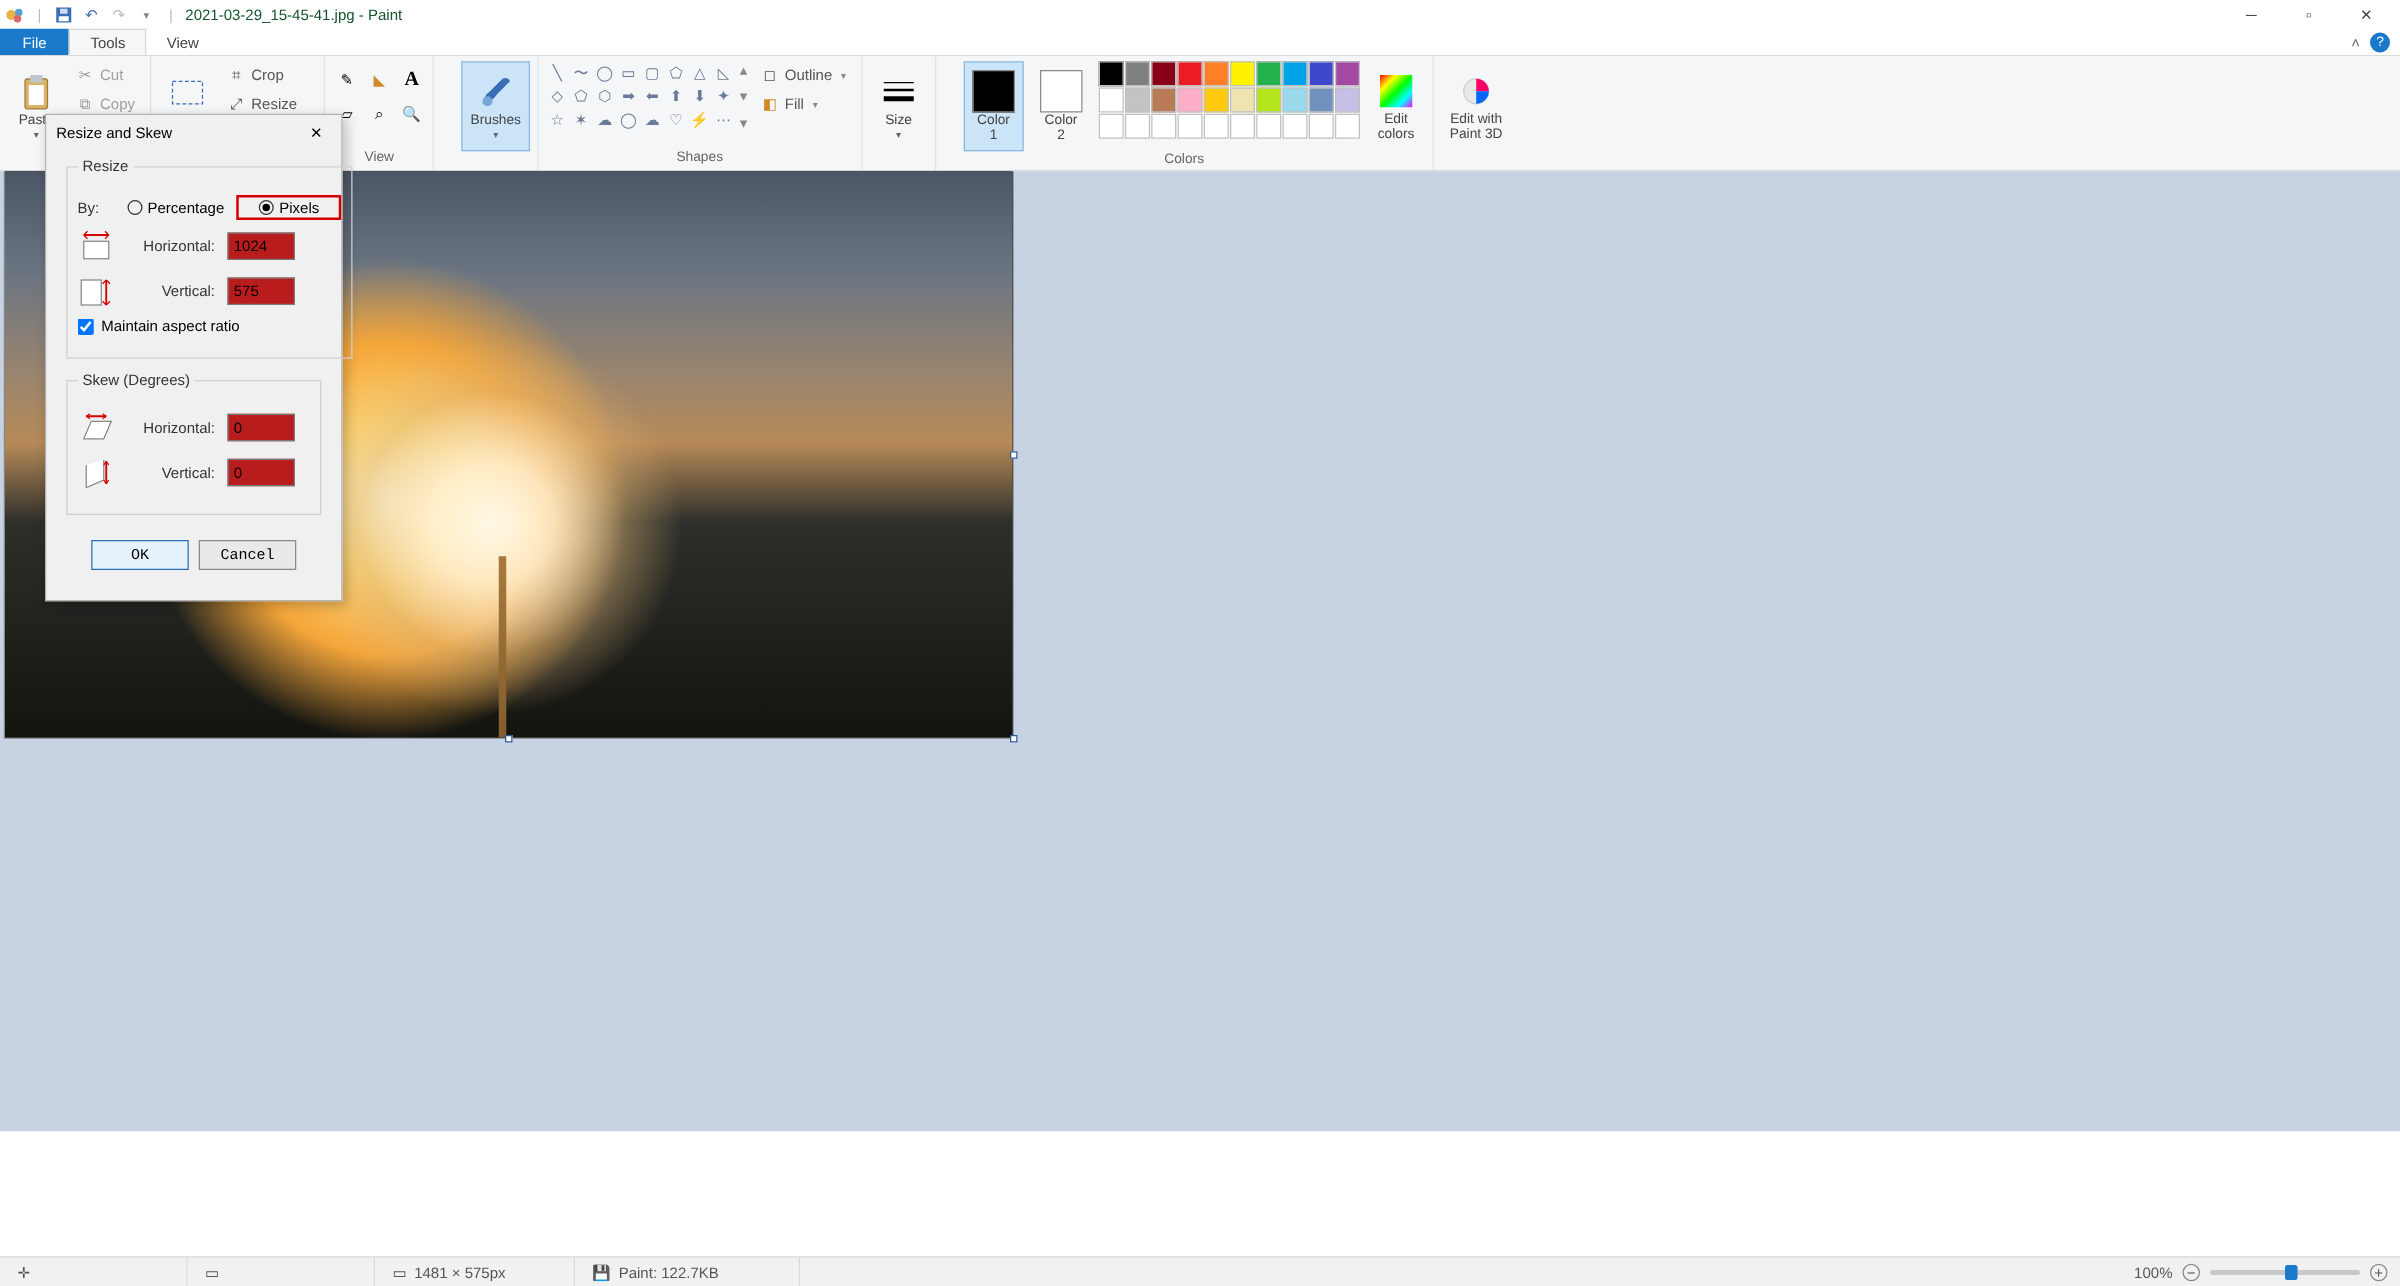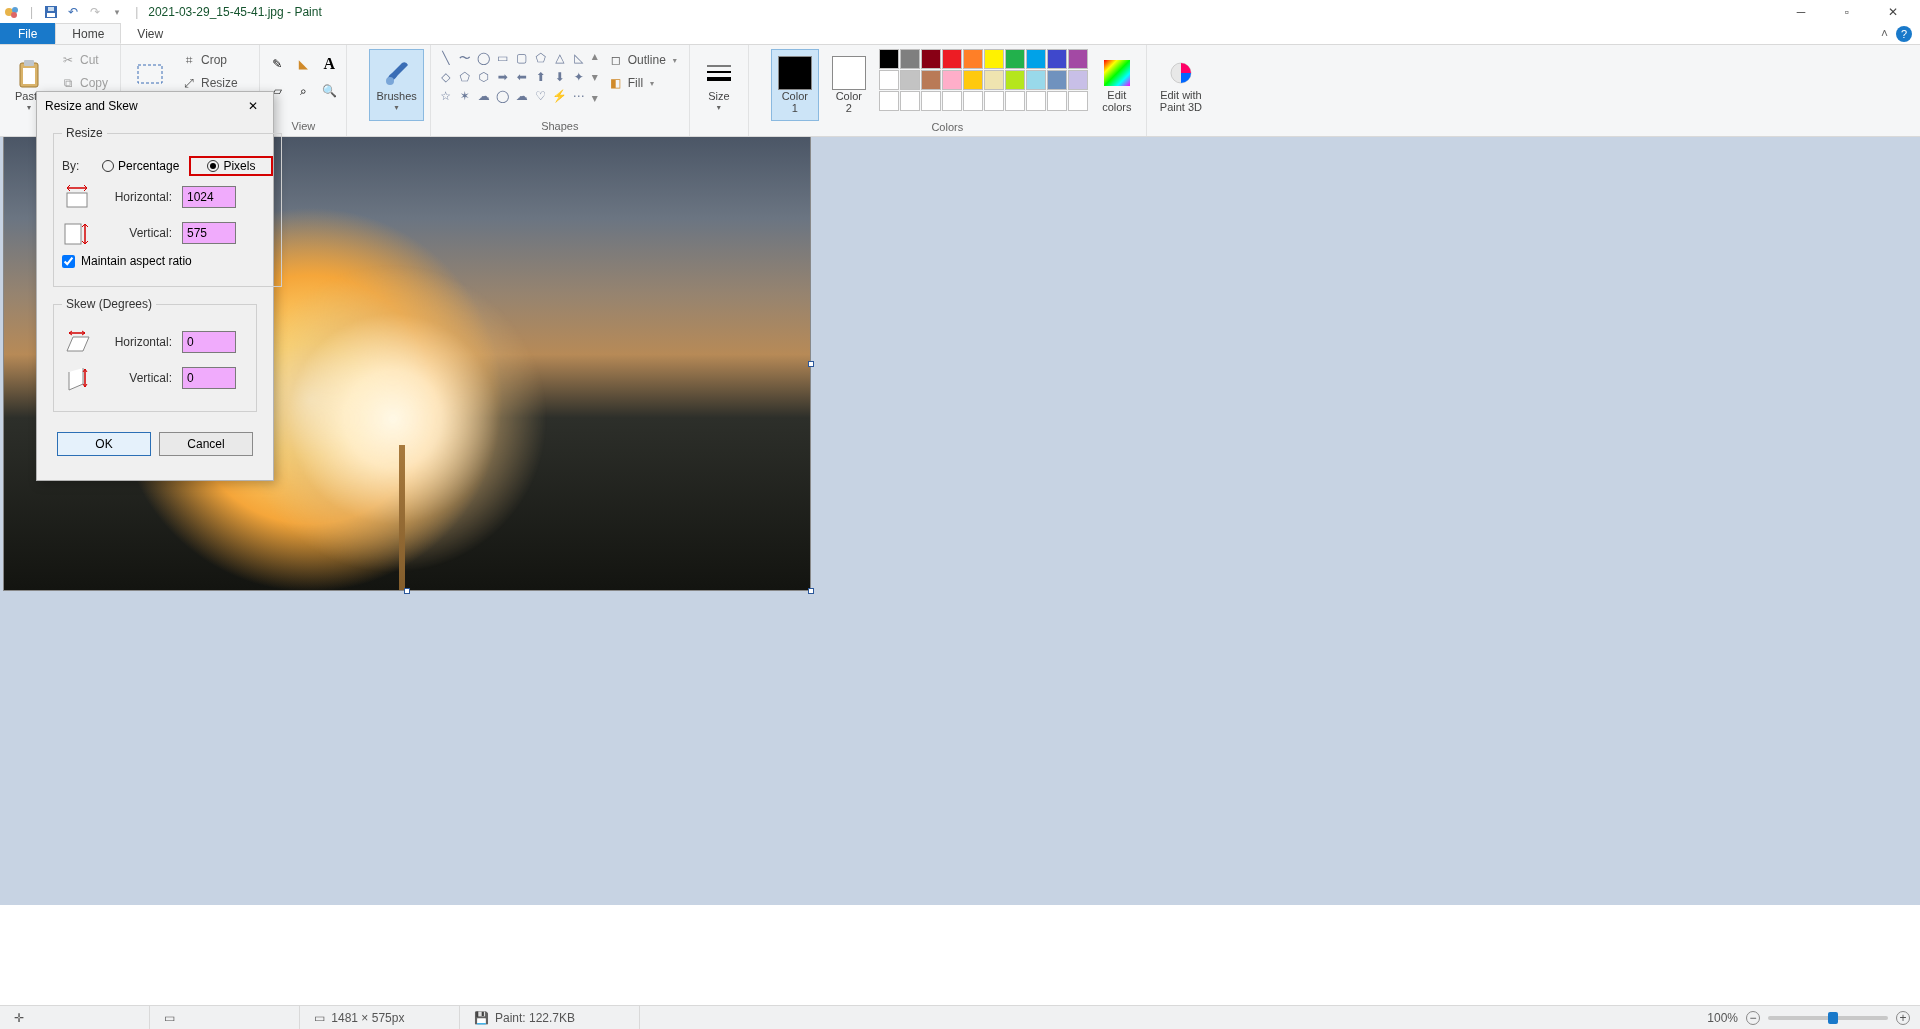--- a/index.html
+++ b/index.html
@@ -57,28 +57,28 @@
 .zoom .track{width:120px;height:4px;background:#c8c8c8;position:relative;border-radius:2px;}
 .zoom .thumb{position:absolute;left:50%;top:-4px;width:10px;height:12px;background:#1979ca;border-radius:2px;}
 .dialog{position:absolute;left:36px;top:91px;width:238px;background:#f0f0f0;border:1px solid #b3b3b3;box-shadow:3px 3px 10px rgba(0,0,0,.25);}
 .dialog .titlerow{height:28px;display:flex;align-items:center;padding:0 8px;}
 .dialog .titlerow .x{margin-left:auto;width:24px;height:24px;display:flex;align-items:center;justify-content:center;}
 .dialog .section{padding:6px 16px 10px 16px;}
 .dialog fieldset{border:1px solid #cfcfcf;padding:10px 8px 12px 8px;margin-bottom:10px;}
 .dialog legend{padding:0 4px;color:#333;}
 .dialog .row{display:flex;align-items:center;gap:10px;margin:6px 0;}
 .dialog .row .lbl{width:70px;text-align:right;color:#333;}
-.dialog input[type=text]{width:54px;height:22px;border:1px solid #7a7a7a;padding:0 4px;background:#f0abfc;}
+.dialog input[type=text]{width:54px;height:22px;border:1px solid #7a7a7a;padding:0 4px;background:#b91c1c;}
 .dialog .radio{display:flex;align-items:center;gap:4px;}
 .dialog .radio .dot{width:12px;height:12px;border:1px solid #333;border-radius:50%;display:flex;align-items:center;justify-content:center;}
 .dialog .radio.sel .dot::after{content:"";width:6px;height:6px;background:#000;border-radius:50%;}
 .dialog .highlight{border:2px solid #d40000;padding:1px 16px;}
 .dialog .icobox{width:30px;height:30px;display:flex;align-items:center;justify-content:center;}
 .dialog .btns{display:flex;gap:8px;justify-content:center;padding:10px 0 14px;}
-.dialog .btn{width:94px;height:24px;border:1px solid #8a8a8a;background:#e9e9e9;display:flex;align-items:center;justify-content:center;}
+.dialog .btn{width:78px;height:24px;border:1px solid #8a8a8a;background:#e9e9e9;display:flex;align-items:center;justify-content:center;font-family:Liberation Mono, monospace;}
 .dialog .btn.primary{border:1px solid #2b6fb5;background:#e5f1fb;}
 svg{display:block;}
 </style>
 </head>
 <body>
 
 <div class="titlebar">
   <div class="qat">
     <span class="icon">
       <svg width="16" height="16">
@@ -103,21 +103,21 @@
   </div>
   <div class="winbtns">
     <div>─</div>
     <div>▫</div>
     <div>✕</div>
   </div>
 </div>
 
 <div class="tabs">
   <div class="tab file">File</div>
-  <div class="tab active">Home</div>
+  <div class="tab active">Tools</div>
   <div class="tab">View</div>
   <div class="help">
     <span class="caret">˄</span>
     <span class="q">?</span>
   </div>
 </div>
 
 <div class="ribbon">
 
   <div class="group">

